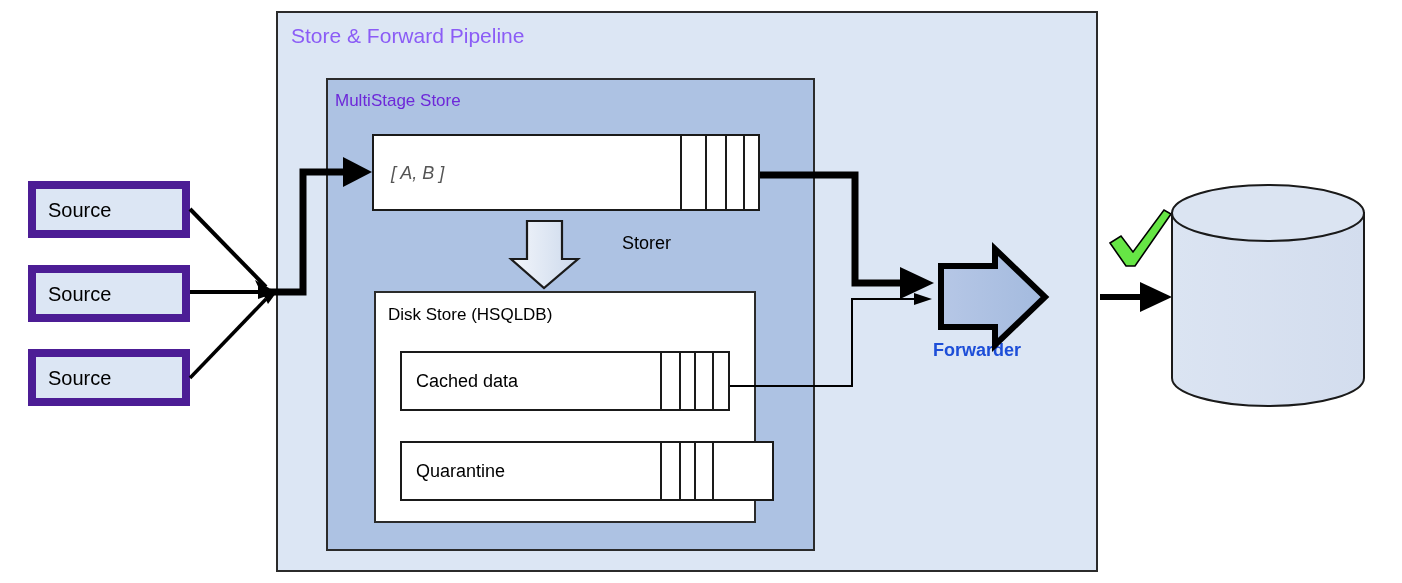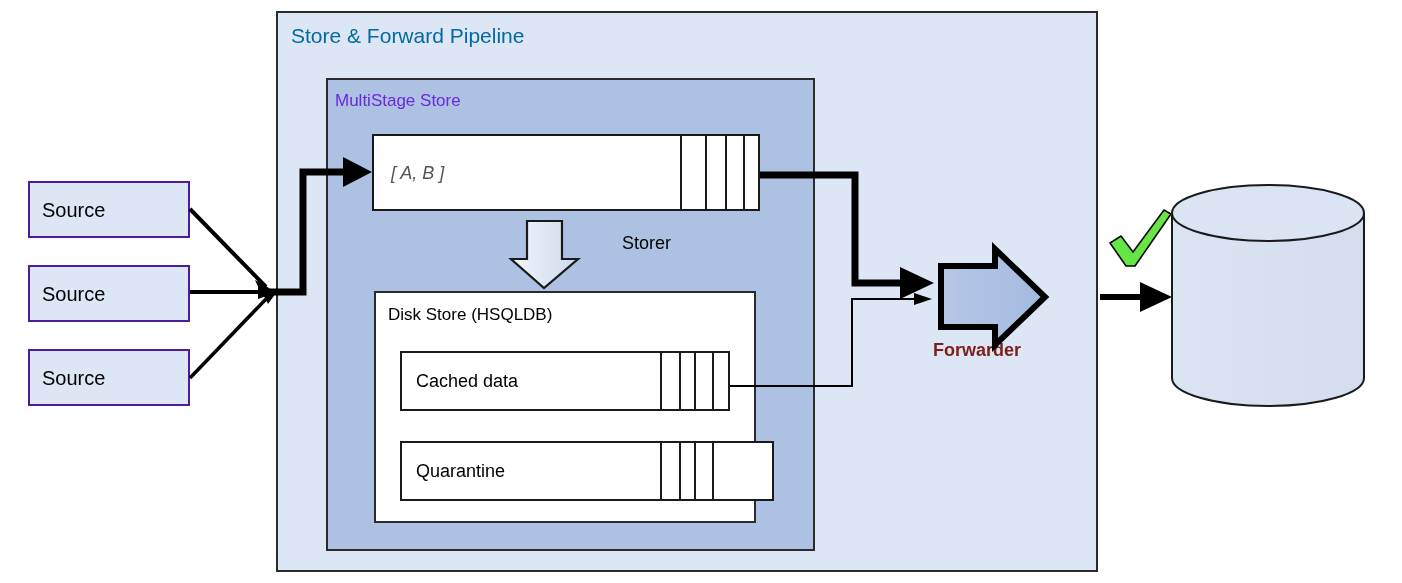--- a/index.html
+++ b/index.html
@@ -22,21 +22,21 @@
   
   .outer-box {
     left: 276px; top: 11px; width: 822px; height: 561px;
     background: #dce6f4;
     border: 2px solid #2b2b2b;
     box-sizing: border-box;
   }
   .outer-title {
     left: 291px; top: 24px;
     font-size: 21px;
-    color: #0369a1;
+    color: #8b5cf6;
     white-space: nowrap;
   }
   .mid-box {
     left: 326px; top: 78px; width: 489px; height: 473px;
     background: #adc2e3;
     border: 2px solid #2b2b2b;
     box-sizing: border-box;
   }
   .mid-title {
     left: 335px; top: 91px;
@@ -86,21 +86,21 @@
 
   .queue-main { left: 372px; top: 134px; width: 388px; height: 77px; }
   .queue-main .bar-label { left: 17px; }
   .bar-cached { left: 400px; top: 351px; width: 330px; height: 60px; }
   .bar-quarantine { left: 400px; top: 441px; width: 374px; height: 60px; }
 
   
   .source-box {
     width: 162px; height: 57px;
     background: #dce6f4;
-    border: 2px solid #4c1d95;
+    border: 8px solid #4c1d95;
     box-sizing: border-box;
     left: 28px;
   }
   .source-box .src-label {
     position: absolute;
     left: 12px; top: 50%;
     transform: translateY(-50%);
     font-size: 20px;
     color: #000;
   }
@@ -109,21 +109,21 @@
   .src3 { top: 349px; }
 
   
   #wires { position: absolute; left: 0; top: 0; width: 1402px; height: 583px; pointer-events: none; }
 
   
   .forwarder-label {
     left: 933px; top: 340px;
     font-size: 18px;
     font-weight: bold;
-    color: #7f1d1d;
+    color: #1d4ed8;
     white-space: nowrap;
   }
   
   .cyl-label {
     left: 1178px; top: 294px;
     width: 180px;
     text-align: center;
     font-size: 21px;
     font-weight: bold;
     color: #000;

